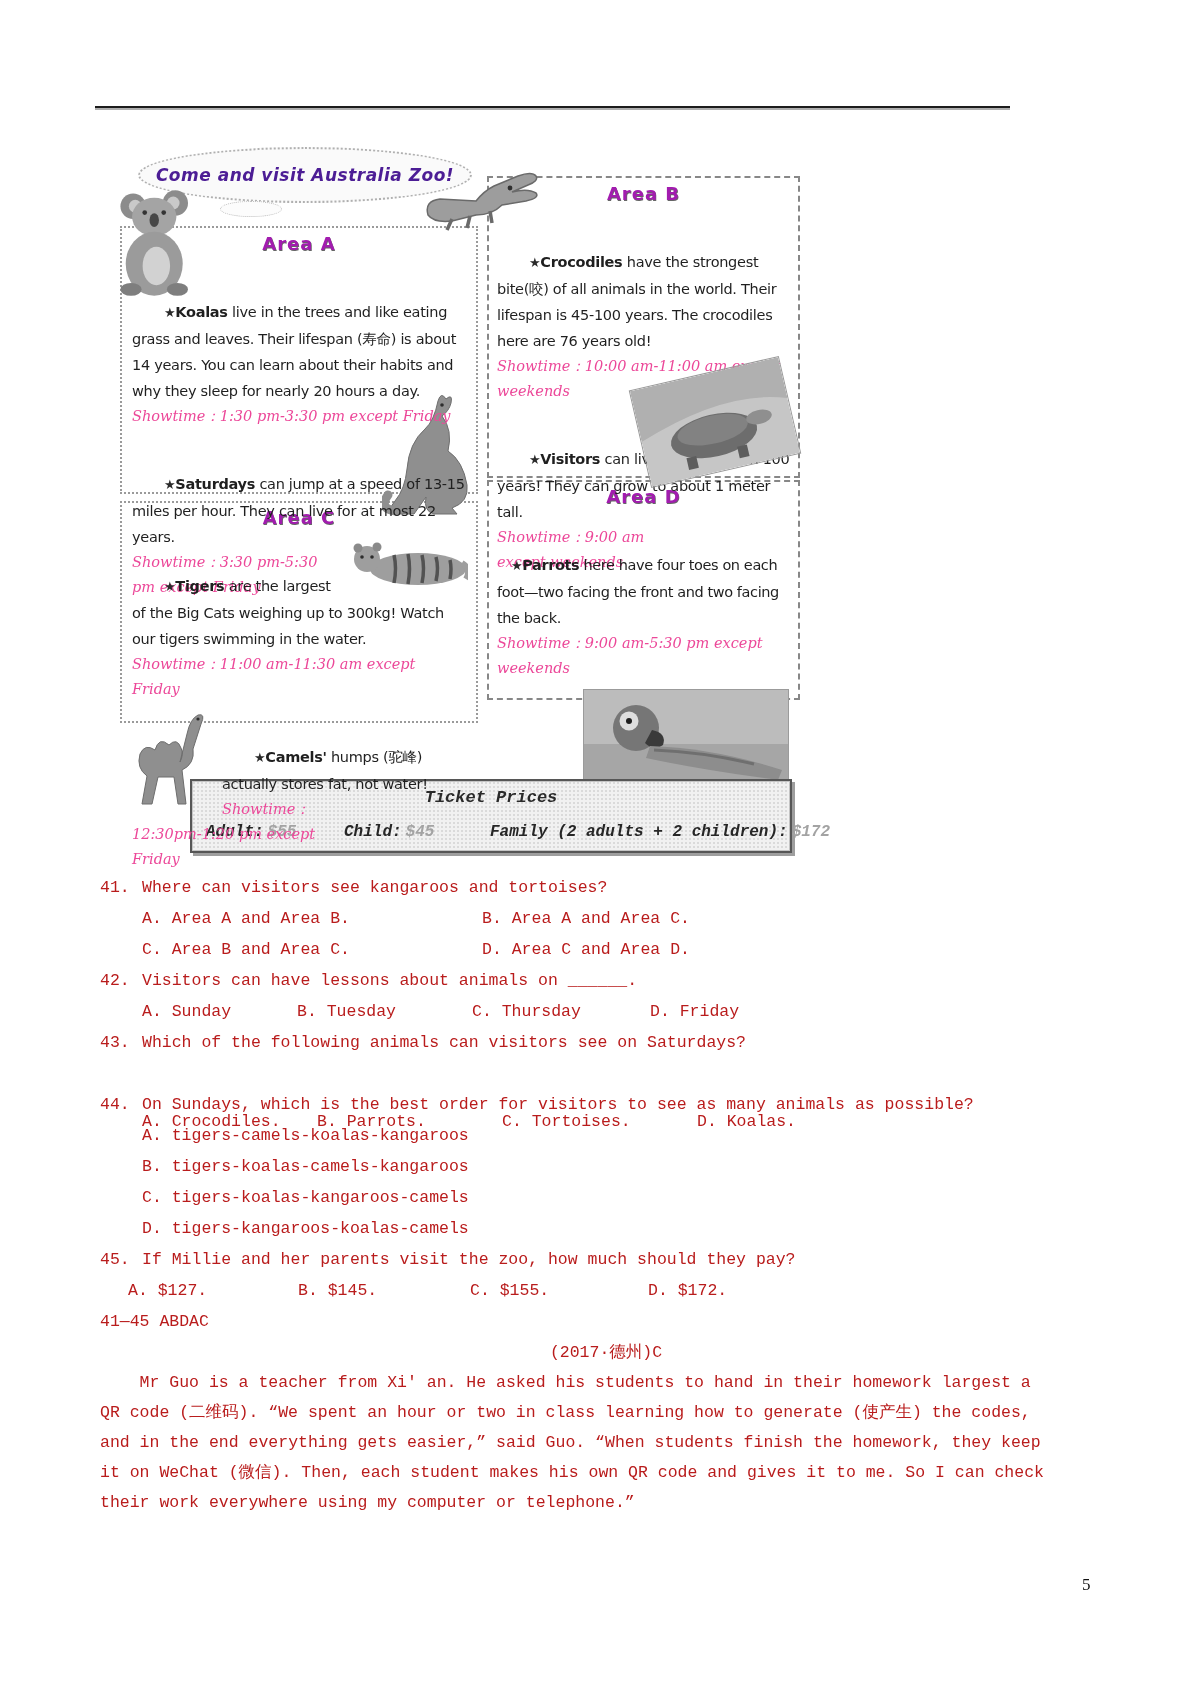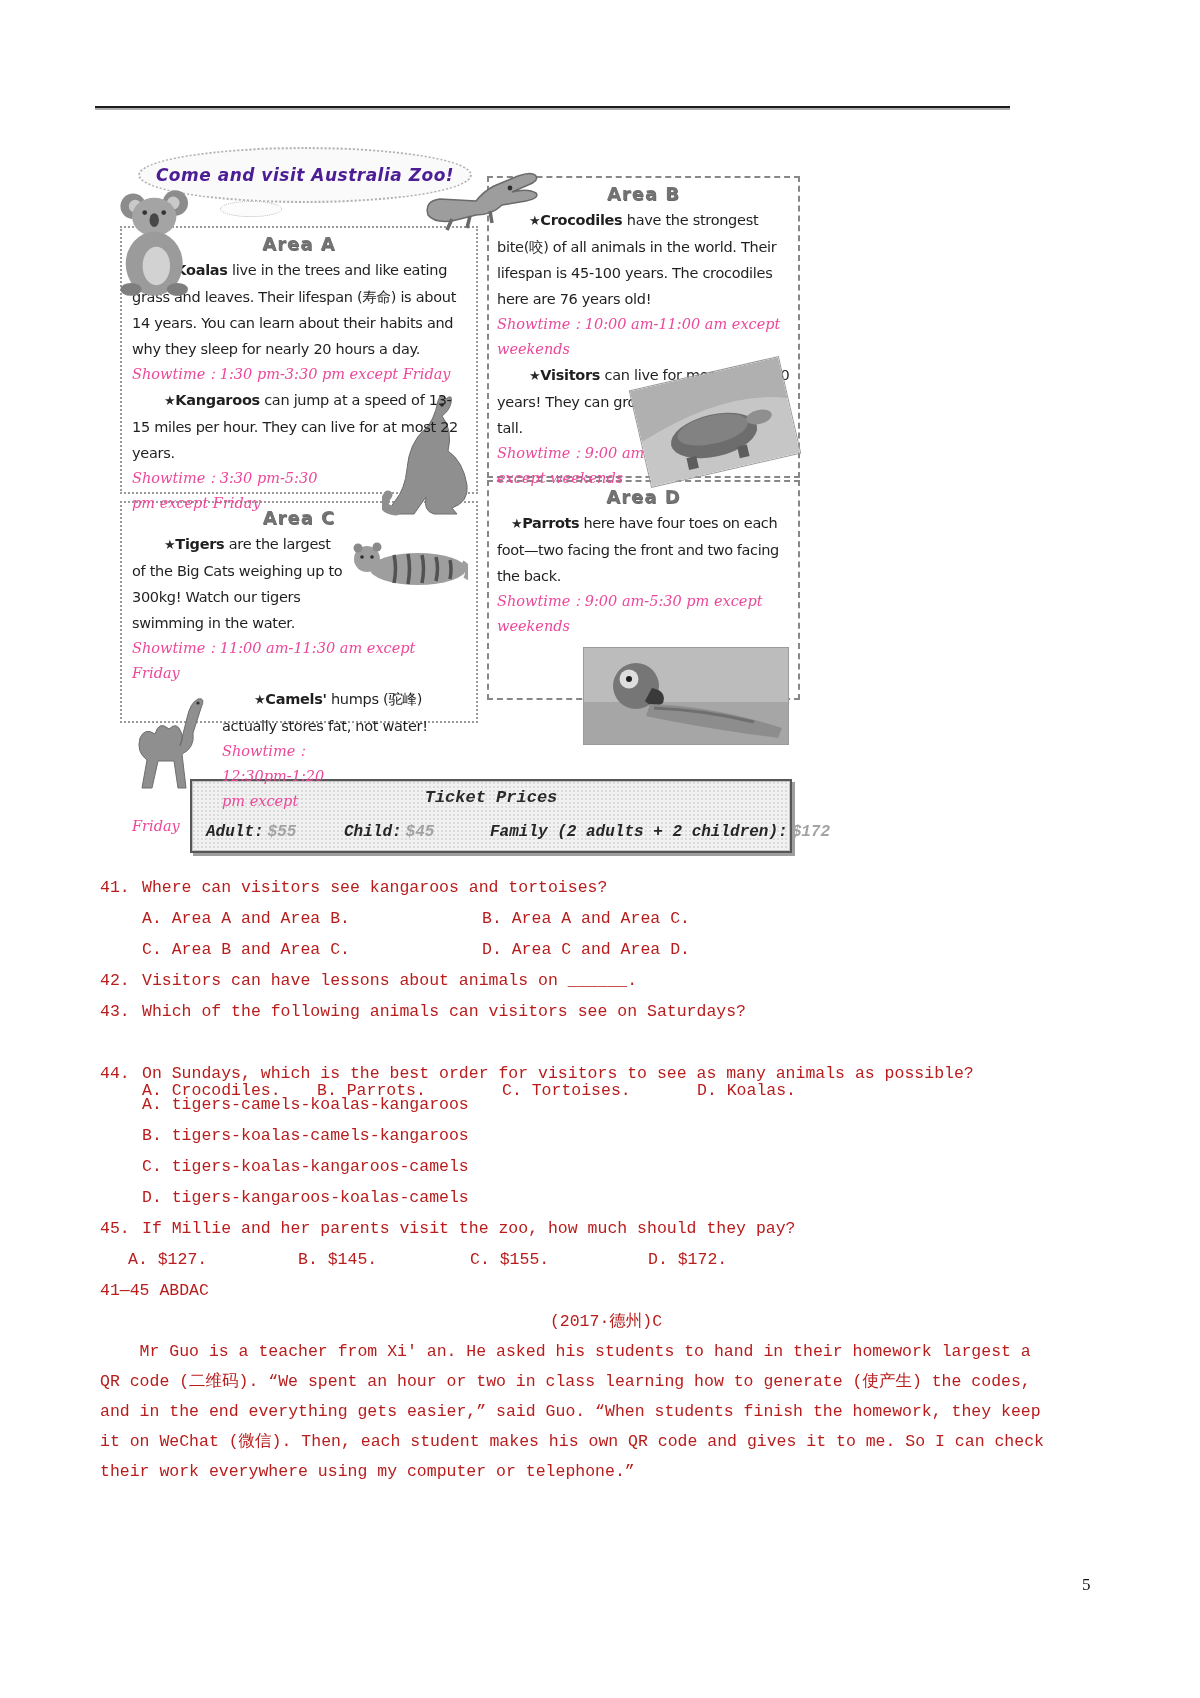--- a/index.html
+++ b/index.html
@@ -15,23 +15,23 @@
   .bubble-text{font:italic bold 17px "DejaVu Sans",sans-serif;color:#4c1d95;letter-spacing:.5px;}
   .bubble-tail{position:absolute;left:110px;top:58px;width:60px;height:14px;border:1.5px dotted #bdbdbd;
         border-radius:50%;background:#fcfcfc;z-index:3;}
   .area{position:absolute;box-sizing:border-box;background:#fff;}
   .area-dot{border:2px dotted #9a9a9a;}
   .area-dash{border:2px dashed #878787;}
   .areaA{left:10px;top:83px;width:358px;height:268px;padding:3px 10px;}
   .areaB{left:377px;top:33px;width:313px;height:302px;padding:3px 8px;}
   .areaC{left:10px;top:358px;width:358px;height:222px;padding:2px 10px;}
   .areaD{left:377px;top:337px;width:313px;height:220px;padding:2px 8px;}
-  .area-title{text-align:center;font:bold 18px "DejaVu Sans",sans-serif;color:#737373;
+  .area-title{text-align:center;font:bold 18px "DejaVu Sans",sans-serif;color:#a21caf;
         text-shadow:.6px .6px 0 #666;letter-spacing:1px;line-height:26px;}
-  .entry{font:14.5px/26px "DejaVu Sans",sans-serif;color:#1f1f1f;letter-spacing:-.3px;text-indent:32px;position:relative;z-index:2;}
+  .entry{font:14.5px/26px "DejaVu Sans",sans-serif;color:#1f1f1f;letter-spacing:-.3px;text-indent:32px;position:relative;z-index:2;margin-top:42px;}
   .entry .star{font-size:13px;color:#2a2a2a;}
   .entry .aname{font-weight:bold;}
   .showtime{font:italic 14.5px/25px "DejaVu Serif",serif;color:#ec4899;position:relative;z-index:2;}
   .w200{width:200px;}.w170{width:170px;}
   .tight{letter-spacing:-.4px;text-indent:14px;}
   
   .art{position:absolute;}
   .koala-art{left:2px;top:44px;width:95px;height:112px;z-index:4;}
   .croc-art{left:312px;top:26px;width:128px;height:66px;z-index:4;}
   .kanga-art{left:272px;top:246px;width:100px;height:128px;z-index:1;}
@@ -99,21 +99,21 @@
     <svg class="art kanga-art" viewBox="0 0 100 128" preserveAspectRatio="none">
       <path d="M56 12 Q59 2 64 10 Q71 4 69 14 Q67 22 60 27 Q71 41 66 62 Q81 72 85 96 Q87 113 70 119 L75 125 L52 125 Q41 122 44 108 L32 125 L15 125 Q4 122 13 112 Q23 100 25 80 Q27 54 43 40 Q52 32 56 12 Z" fill="#8f8f8f" stroke="#6e6e6e" stroke-width="1"></path>
       <path d="M14 122 Q-4 120 6 106" stroke="#8f8f8f" stroke-width="9" fill="none" stroke-linecap="round"></path>
       <circle cx="60" cy="16" r="1.8" fill="#2d2d2d"></circle>
     </svg>
 
     <div class="area area-dot areaA">
       <div class="area-title">Area A</div>
       <div class="entry"><span class="star">★</span><span class="aname">Koalas</span><span> live in the trees and like eating grass and leaves. Their lifespan (寿命) is about 14 years. You can learn about their habits and why they sleep for nearly 20 hours a day.</span></div>
       <div class="showtime">Showtime：1:30 pm-3:30 pm except Friday</div>
-      <div class="entry"><span class="star">★</span><span class="aname">Kangaroos</span><span> can jump at a speed of 13-15 miles per hour. They can live for at most 22 years.</span></div>
+      <div class="entry"><span class="star">★</span><span class="aname">Saturdays</span><span> can jump at a speed of 13-15 miles per hour. They can live for at most 22 years.</span></div>
       <div class="showtime w200">Showtime：3:30 pm-5:30 pm except Friday</div>
     </div>
 
     <div class="area area-dash areaB">
       <div class="area-title">Area B</div>
       <div class="entry"><span class="star">★</span><span class="aname">Crocodiles</span><span> have the strongest bite(咬) of all animals in the world. Their lifespan is 45-100 years. The crocodiles here are 76 years old!</span></div>
       <div class="showtime">Showtime：10:00 am-11:00 am except weekends</div>
       <div class="entry"><span class="star">★</span><span class="aname">Visitors</span><span> can live for more than 100 years! They can grow to about 1 meter tall.</span></div>
       <div class="showtime w170">Showtime：9:00 am except weekends</div>
       <div class="photo tortoise-photo">
@@ -177,20 +177,21 @@
     </div>
   </div>
 
   <div class="qsec">
 
     <div class="row"><span class="qnum">41.</span><span>Where can visitors see kangaroos and tortoises?</span></div>
     <div class="row opt-ind"><span class="ob w340">A. Area A and Area B.</span><span class="ob">B. Area A and Area C.</span></div>
     <div class="row opt-ind"><span class="ob w340">C. Area B and Area C.</span><span class="ob">D. Area C and Area D.</span></div>
 
     <div class="row"><span class="qnum">42.</span><span>Visitors can have lessons about animals on ______.</span></div>
+    <div class="row opt-ind"><span class="ob w155">A. Sunday</span><span class="ob w175">B. Tuesday</span><span class="ob w178">C. Thursday</span><span class="ob">D. Friday</span></div>
 
     <div class="row"><span class="qnum">43.</span><span>Which of the following animals can visitors see on Saturdays?</span></div>
     <div class="row opt-ind"><span class="ob w175">A. Crocodiles.</span><span class="ob w185">B. Parrots.</span><span class="ob w195">C. Tortoises.</span><span class="ob">D. Koalas.</span></div>
 
     <div class="row"><span class="qnum">44.</span><span>On Sundays, which is the best order for visitors to see as many animals as possible?</span></div>
     <div class="row opt-ind"><span>A. tigers-camels-koalas-kangaroos</span></div>
     <div class="row opt-ind"><span>B. tigers-koalas-camels-kangaroos</span></div>
     <div class="row opt-ind"><span>C. tigers-koalas-kangaroos-camels</span></div>
     <div class="row opt-ind"><span>D. tigers-kangaroos-koalas-camels</span></div>
 

